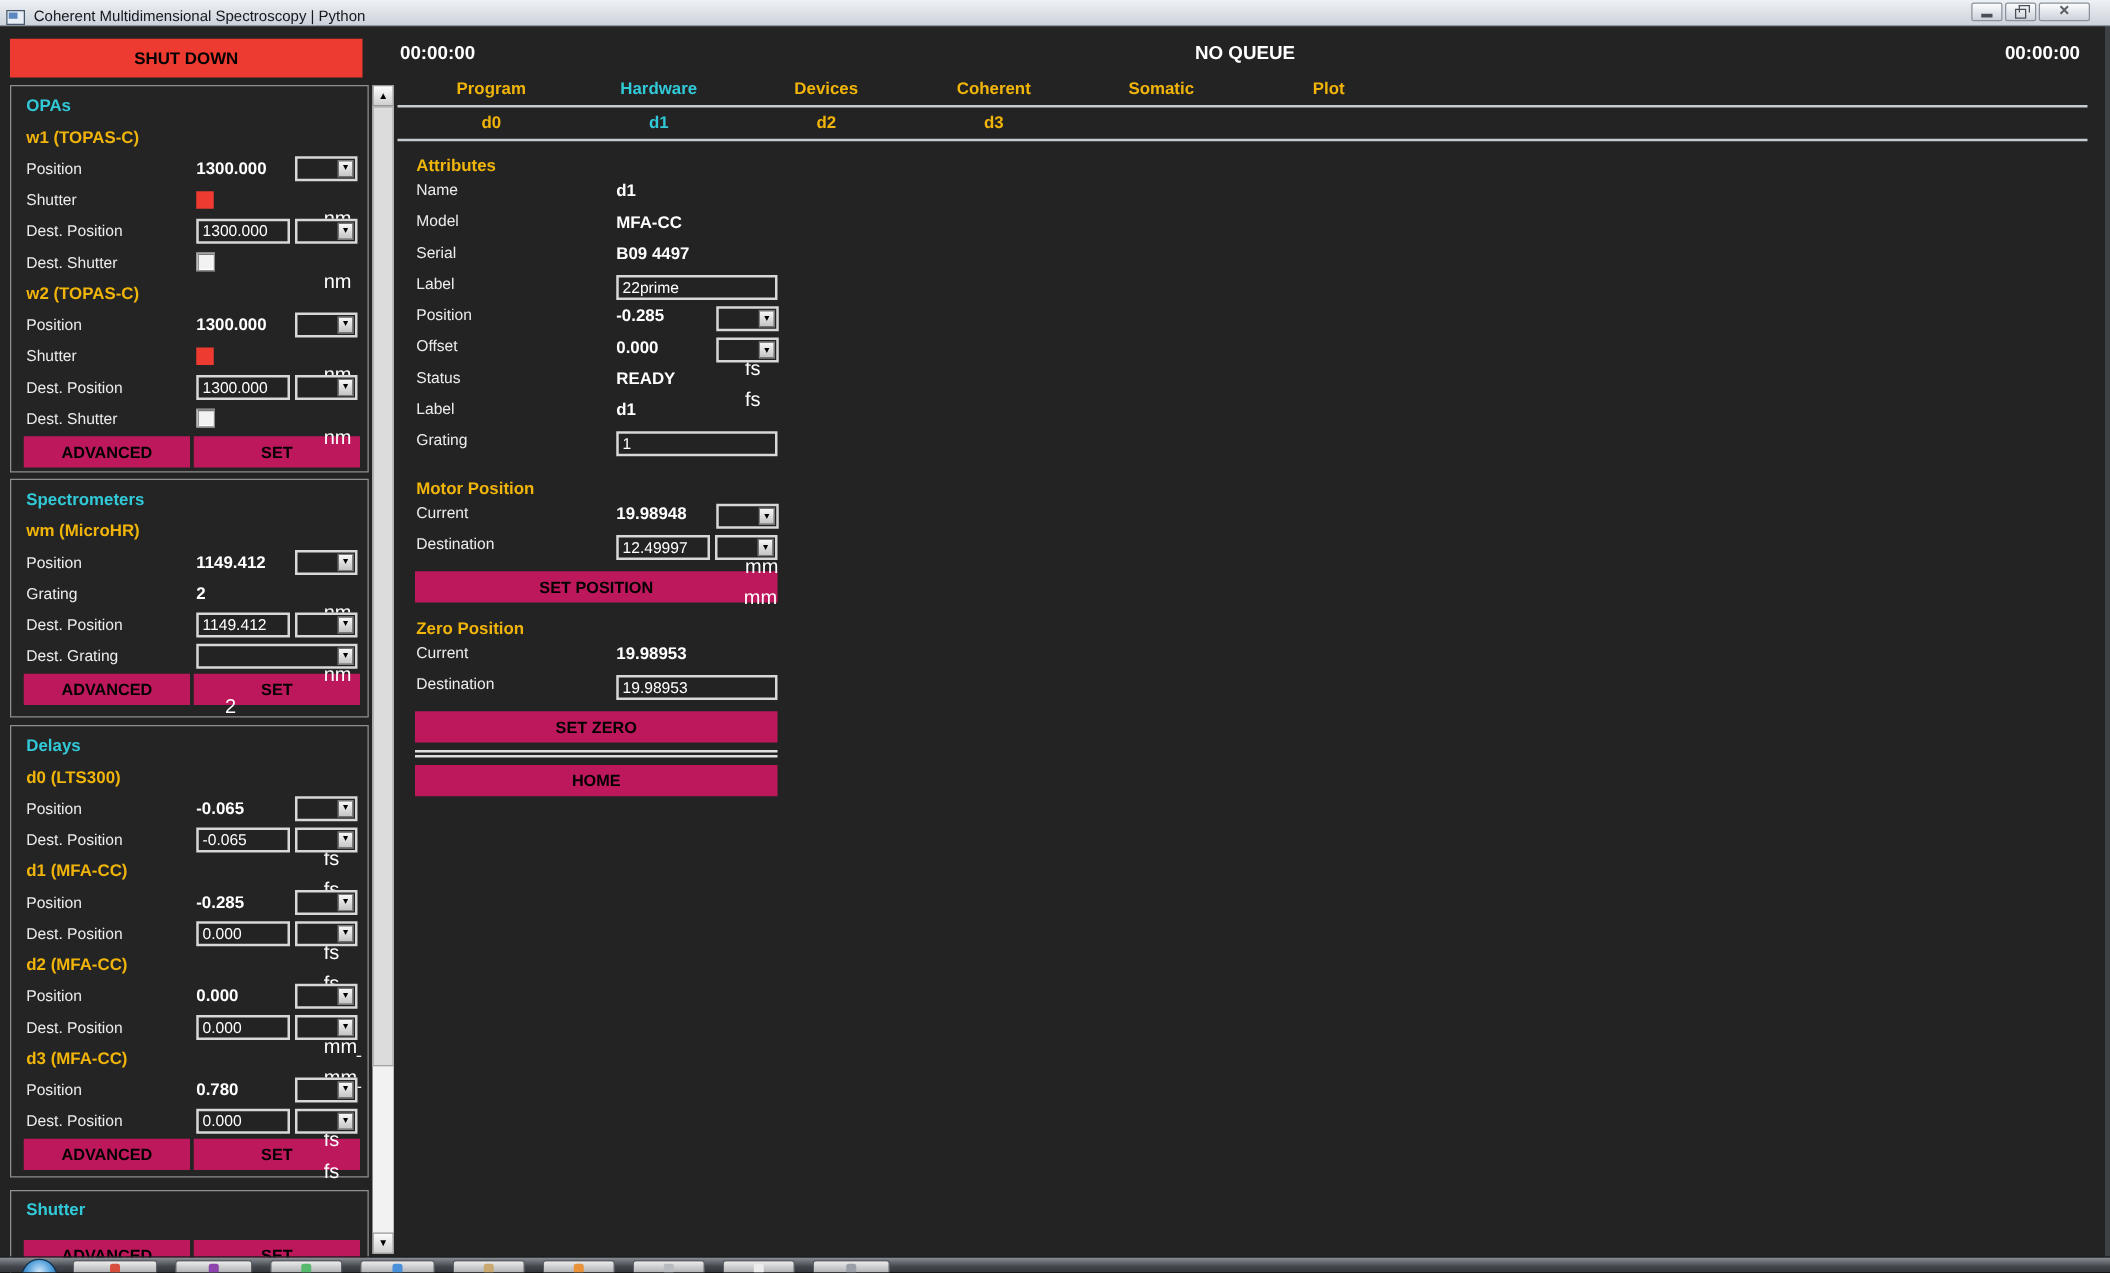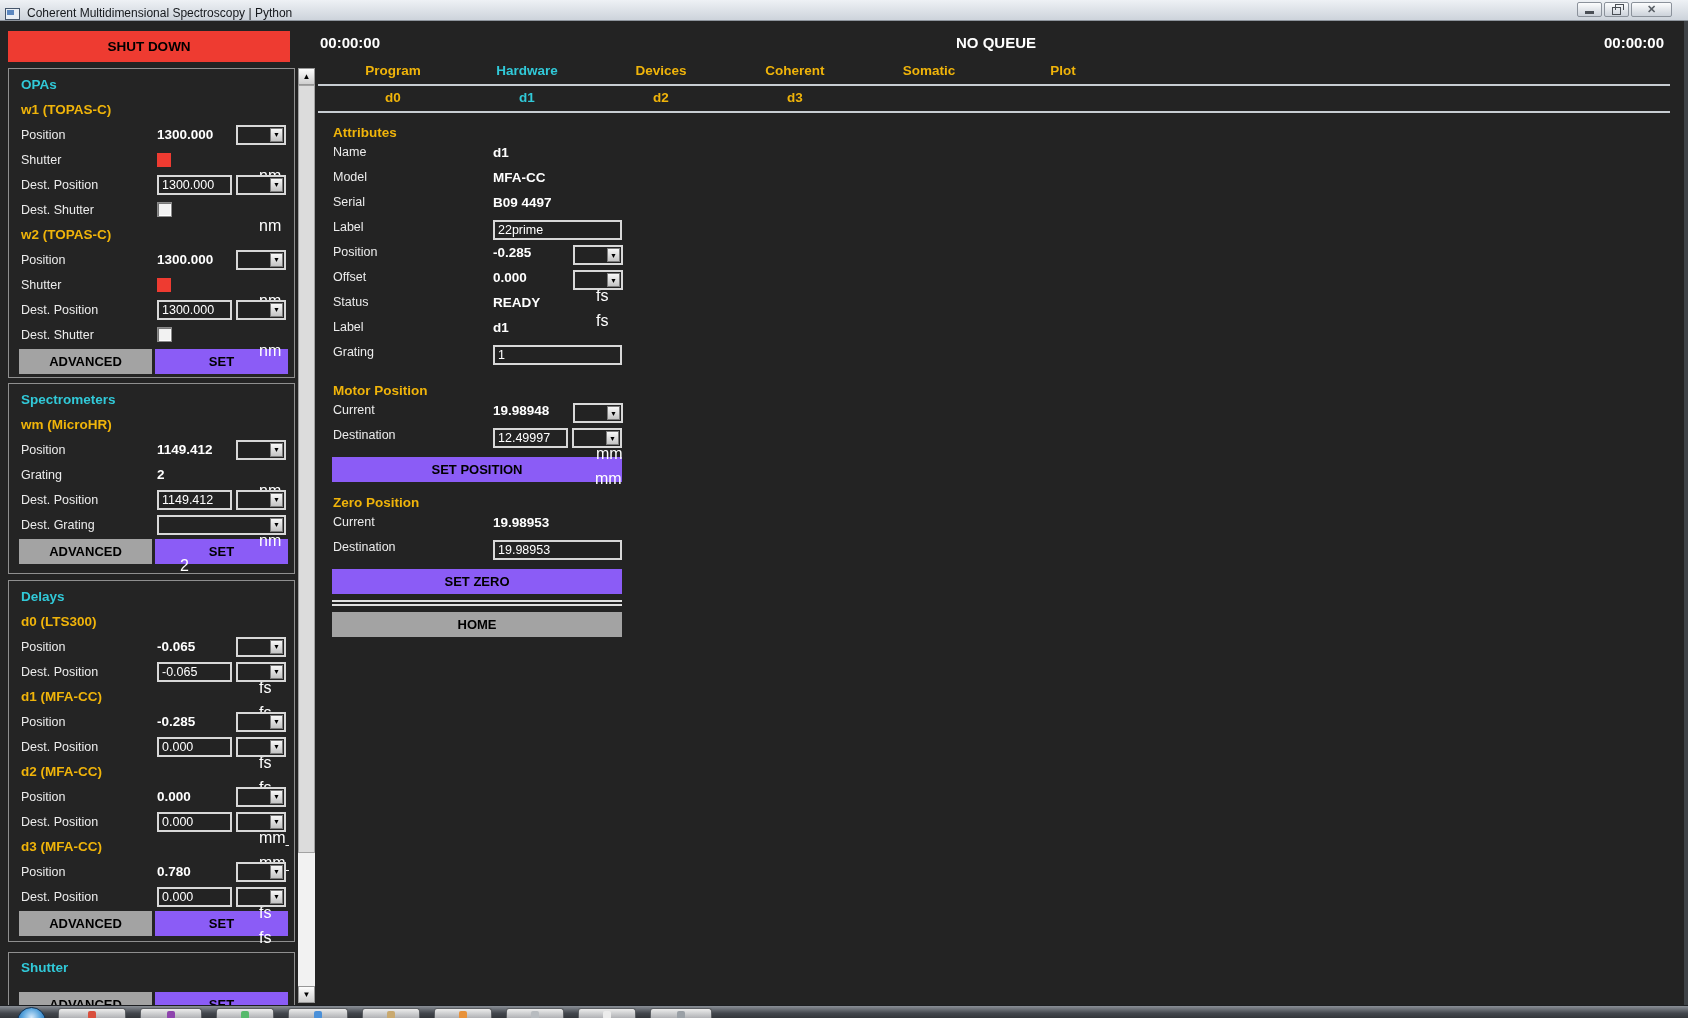--- a/index.html
+++ b/index.html
@@ -54,21 +54,21 @@
   .udd .ut{font-size:16px;color:#fff;padding-left:21px;line-height:16px;display:block;overflow:hidden;white-space:nowrap;width:30px;margin-top:41px;}
   .udd .ub{position:absolute;top:1px;right:1px;bottom:1px;width:13px;background:linear-gradient(#f8f8f8,#c4c4c4);
            border:1px solid #7b7b7b;color:#000;font-size:7px;display:flex;align-items:center;justify-content:center;box-sizing:border-box;}
   .udd.wide{width:129px;} .udd.wide .ut{width:108px;}
   .shutter-ind{width:14px;height:14px;background:#ee3b31;}
   .scheck{width:13px;height:13px;background:#f2f2f2;border:1px solid #8a8a8a;
           box-shadow:inset 1px 1px 0 #777, inset -1px -1px 0 #fff;cursor:pointer;}
   .sbtns{display:flex;gap:3px;padding:2px 6px 0 10px;}
   .btn{height:25px;display:flex;align-items:center;justify-content:center;font-weight:bold;font-size:13px;color:#000;cursor:pointer;}
   .btn.flex1{flex:1;}
-  .yellow{background:#a3a3a3;} .teal{background:#8b5cf6;}
+  .yellow{background:#be185d;} .teal{background:#be185d;}
   .filters-btns{margin-top:10px;}
   
   .scrollbar{position:absolute;left:298px;top:68px;width:17px;height:935px;background:#f2f2f2;z-index:5;}
   .sb-btn{position:absolute;left:0;width:17px;height:17px;background:linear-gradient(#fdfdfd,#cfcfcf);
           border:1px solid #979797;box-sizing:border-box;color:#000;font-size:8px;
           display:flex;align-items:center;justify-content:center;cursor:pointer;}
   .sb-up{top:0;} .sb-down{bottom:0;}
   .sb-thumb{position:absolute;left:0;top:17px;width:17px;height:768px;background:#dcdcdc;
             border:1px solid #a3a3a3;box-sizing:border-box;cursor:pointer;}
   

